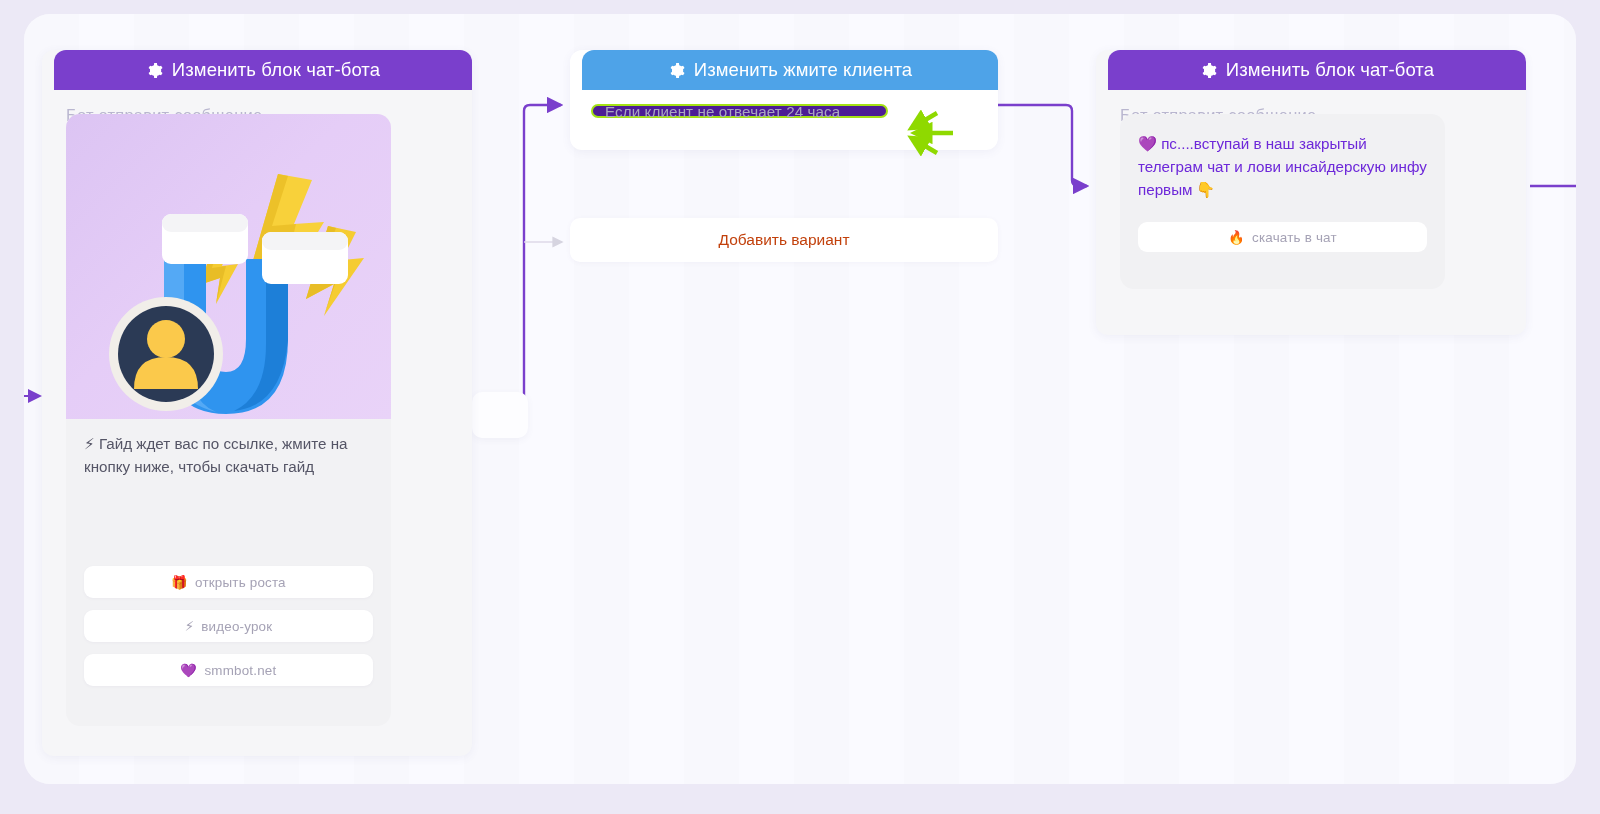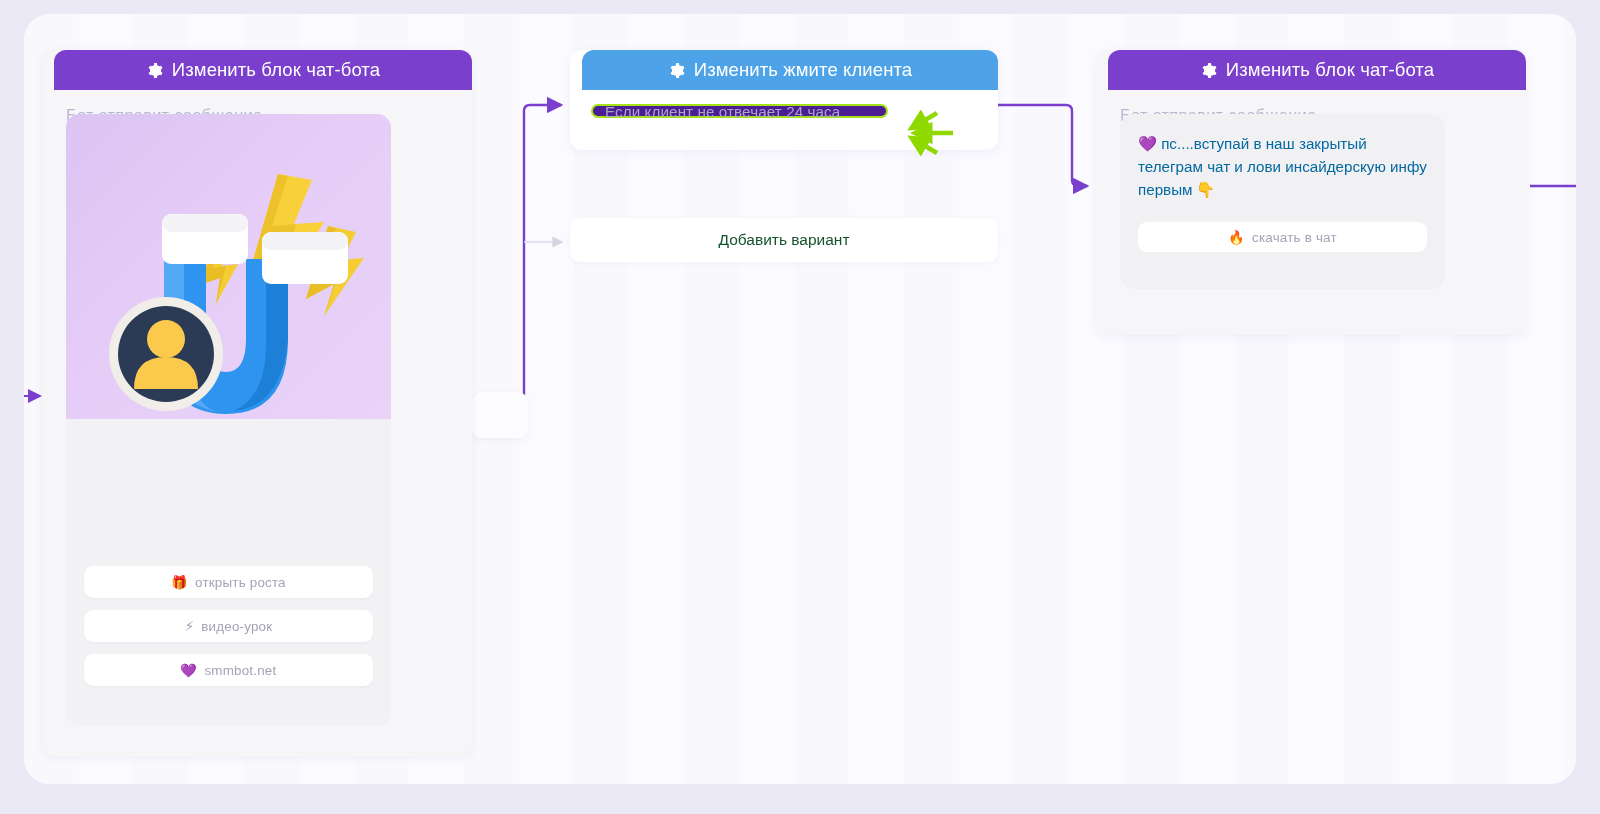--- a/index.html
+++ b/index.html
@@ -103,41 +103,41 @@
     font-size: 15.2px; color: #a9a6c0;
     background: #4c1d95;
     letter-spacing: .1px;
   }
   #green-arrows { position: absolute; left: 333px; top: 48px; }
   #add-variant {
     position: absolute; left: 546px; top: 204px;
     width: 428px; height: 44px;
     background: #ffffff; border-radius: 10px;
     display: flex; align-items: center; justify-content: center;
-    font-size: 15.5px; color: #14532d;
+    font-size: 15.5px; color: #c2410c;
     box-shadow: 0 1px 5px rgba(90,80,140,.05);
   }
   #ghost-card {
     position: absolute; left: 448px; top: 378px;
     width: 56px; height: 46px;
     background:#fdfdff; border-radius: 10px;
     box-shadow: 0 2px 7px rgba(90,80,140,.06);
   }
 
   
   #block-right { left: 1072px; top: 36px; width: 430px; height: 285px; }
   #msg-card-right {
     position: absolute; left: 24px; top: 64px;
     width: 325px; height: 175px;
     background: #f1f1f3;
     border-radius: 14px;
   }
   #right-text {
     position: absolute; left: 18px; top: 18px; width: 290px;
-    font-size: 15.2px; line-height: 1.52; color: #0369a1;
+    font-size: 15.2px; line-height: 1.52; color: #6d28d9;
   }
   #right-btn {
     position: absolute; left: 18px; top: 108px;
     width: 289px; height: 30px;
     background: #ffffff; border-radius: 9px;
     display: flex; align-items: center; justify-content: center; gap: 7px;
     font-size: 13.4px; color: #a5a2b5; letter-spacing: .2px;
   }
 
   
@@ -211,20 +211,21 @@
 
           <g>
             <circle cx="100" cy="240" r="57" fill="#f1eee9"></circle>
             <circle cx="100" cy="240" r="48" fill="#2b3a55"></circle>
             <circle cx="100" cy="225" r="19" fill="#fbc94b"></circle>
             <path d="M68 275 Q68 243 100 243 Q132 243 132 275 Z" fill="#fbc94b"></path>
           </g>
         </svg>
       </div>
 
+      <div class="msg-strong">⚡ Гайд ждет вас по ссылке, жмите на кнопку ниже, чтобы скачать гайд</div>
 
       <div class="msg-btn" style="top:452px">
         <span class="emoji">🎁</span>
         <span>открыть роста</span>
       </div>
       <div class="msg-btn" style="top:496px">
         <span class="emoji">⚡</span>
         <span>видео-урок</span>
       </div>
       <div class="msg-btn" style="top:540px">

